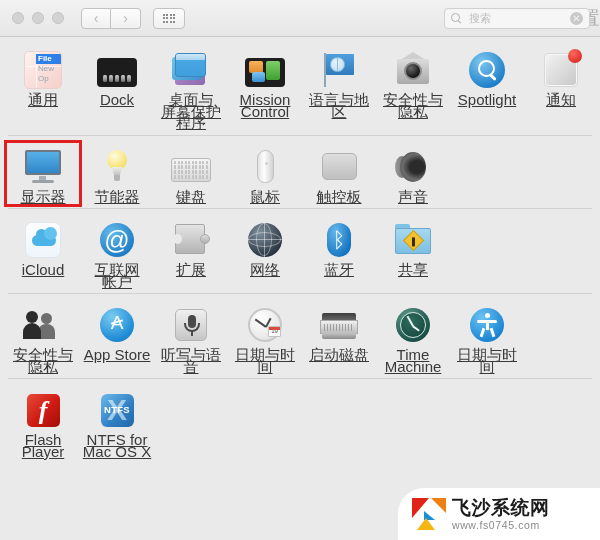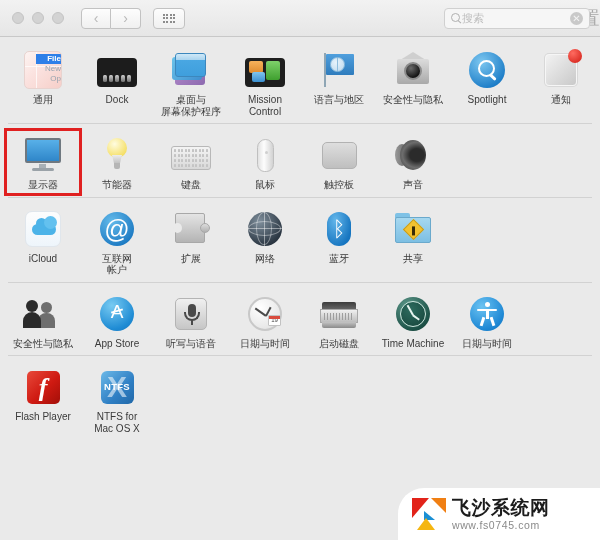--- a/index.html
+++ b/index.html
@@ -119,21 +119,21 @@
     position: absolute;
     left: 6.5px; top: 7px;
     width: 4px; height: 1.2px;
     background: #b0b0b0;
     transform: rotate(42deg);
     transform-origin: left center;
   }
   .search-text {
     font-size: 11px;
     color: #bdbdbd;
-    margin-left: 0;
+    margin-left: 7px;
     flex: 1;
   }
   .clear-btn {
     width: 13px; height: 13px;
     border-radius: 50%;
     background: #c9c9c9;
     color: #f2f2f2;
     font-size: 10px;
     line-height: 13px;
     text-align: center;
@@ -175,25 +175,26 @@
   }
   .pref-icon {
     width: 42px; height: 42px;
     position: relative;
     display: flex;
     align-items: center;
     justify-content: center;
     margin-bottom: 3px;
   }
   .pref-label {
-    font-size: 10px;
+    font-size: 15px;
     color: #3a3a3a;
     line-height: 11.5px;
     white-space: pre-line;
     max-width: 74px;
+    text-decoration: underline;
   }
 
   .pref.selected {
     outline: 3px solid #e02020;
     outline-offset: -1px;
   }
 
   
   .ic-general {
     width: 38px; height: 38px;
@@ -211,21 +212,21 @@
     text-align: left;
     line-height: 10px;
     color: #9aa5b0;
     font-family: "Liberation Sans", sans-serif;
   }
   .ic-general .menu .hl {
     background: #2f7fe8; color: #fff;
     display: block; padding-left: 2px;
     font-weight: bold;
   }
-  .ic-general .menu span { display: block; padding-left: 2px; text-align: right; }
+  .ic-general .menu span { display: block; padding-left: 2px; }
   .ic-general .divl {
     position: absolute; left: 11px; top: 0; bottom: 0;
     width: 1px; background: rgba(255,255,255,.7);
   }
   .ic-general .divh {
     position: absolute; left: 0; right: 0; top: 14px;
     height: 1px; background: rgba(255,255,255,.7);
   }
 
   

